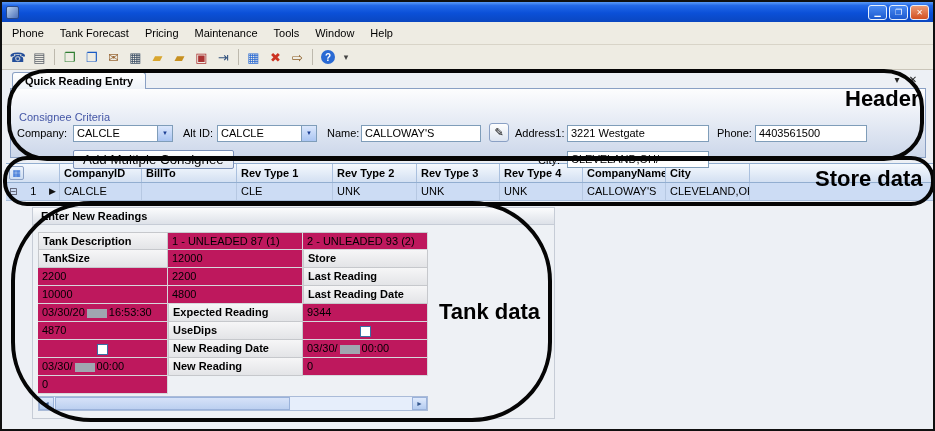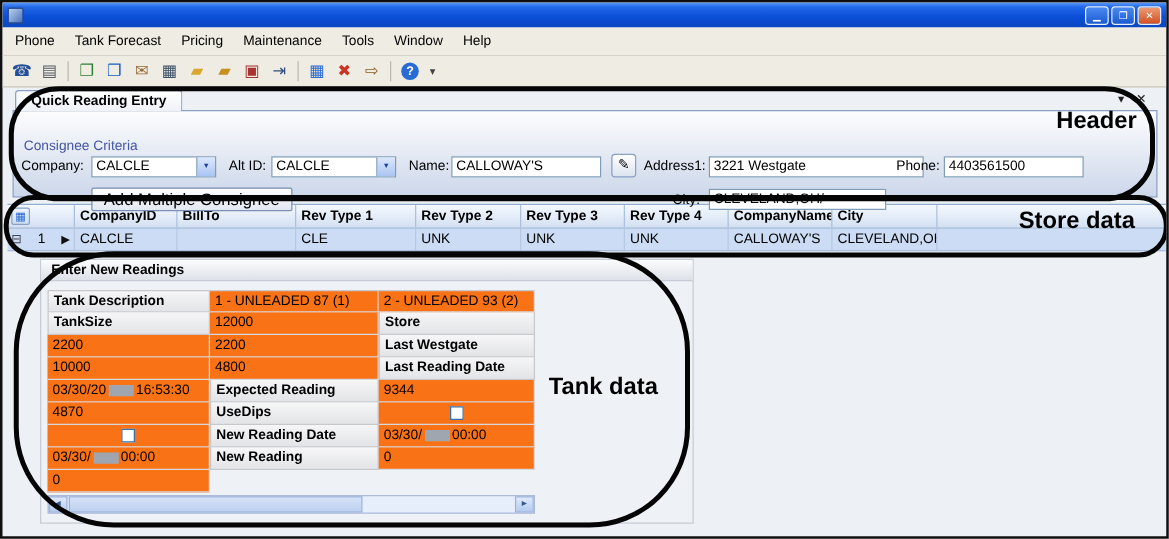--- a/index.html
+++ b/index.html
@@ -46,31 +46,31 @@
   .gc-first{display:flex;align-items:center;gap:3px;padding:0 3px;}
   .collapse-glyph{color:#445;font-size:10px;}
   .row-num{flex:1;text-align:center;}
   .row-marker{font-size:9px;color:#111;}
 
   .rpanel{position:absolute;left:30px;top:205px;width:523px;height:212px;background:#eef1f5;border:1px solid #c6ccd6;}
   .rheader{height:17px;background:linear-gradient(#fbfcfd,#dde1e8);border-bottom:1px solid #c6ccd6;font-weight:bold;line-height:16px;padding:0 8px;}
   .rtable{position:absolute;left:5px;top:24px;display:grid;grid-template-columns:130px 135px 125px;grid-auto-rows:18px;}
   .rtable > :nth-child(-n+3){border-top:1px solid #c6c8cc;}
   .lcell{background:linear-gradient(#f6f6f7,#e3e4e7);border:1px solid #c6c8cc;border-top:0;font-weight:bold;padding:0 4px;line-height:16px;white-space:nowrap;overflow:hidden;}
-  .dcell{background:#f97316;border:1px solid #d6d8dc;border-left:0;border-top:0;padding:0 4px;line-height:16px;white-space:nowrap;overflow:hidden;}
+  .dcell{background:#be185d;border:1px solid #d6d8dc;border-left:0;border-top:0;padding:0 4px;line-height:16px;white-space:nowrap;overflow:hidden;}
   .dcell.center{text-align:center;}
   .checkbox{display:inline-block;width:11px;height:11px;border:1px solid #3a6ea5;background:#fff;vertical-align:middle;}
   .redact{display:inline-block;width:20px;height:9px;background:#a0a6b0;vertical-align:middle;margin:0 2px;}
   .rscroll{position:absolute;left:5px;top:188px;width:390px;height:15px;border:1px solid #aabbd8;background:#e6eefb;display:flex;align-items:stretch;}
   .sarrow{width:15px;background:linear-gradient(#dfeafc,#b4ccf0);border:1px solid #9ab2da;color:#35588e;font-size:7px;line-height:12px;text-align:center;}
   .sthumb{width:235px;background:linear-gradient(#d6e2f8,#bcd0f0);border:1px solid #9ab2da;margin-left:1px;}
   .sarrow.right{margin-left:auto;}
 
   .overlay{position:absolute;left:0;top:0;pointer-events:none;z-index:40;}
-  .ann-label{position:absolute;font-weight:bold;font-size:19px;z-index:41;pointer-events:none;color:#000;}
+  .ann-label{position:absolute;font-weight:bold;font-size:22px;z-index:41;pointer-events:none;color:#000;}
   .ann-header{left:843px;top:84px;}
   .ann-store{left:813px;top:164px;}
   .ann-tank{left:437px;top:297px;}
 </style>
 </head>
 <body>
 
 <div class="window">
 
   <div class="titlebar">
@@ -131,21 +131,21 @@
         <span class="combo-val">CALCLE</span>
         <span class="combo-btn">▼</span>
       </div>
 
       <span class="flabel" style="left:316px;top:36px">Name:</span>
       <div class="field" style="left:350px;top:36px;width:120px">CALLOWAY'S</div>
 
       <span class="mini-btn" style="left:478px;top:34px">✎</span>
 
       <span class="flabel" style="left:504px;top:36px">Address1:</span>
-      <div class="field" style="left:556px;top:36px;width:172px">3221 Westgate</div>
+      <div class="field" style="left:556px;top:36px;width:142px">3221 Westgate</div>
 
       <span class="flabel" style="left:706px;top:36px">Phone:</span>
       <div class="field" style="left:744px;top:36px;width:112px">4403561500</div>
 
       <button class="add-btn" style="left:62px;top:61px">Add Multiple Consignee</button>
 
       <span class="flabel" style="left:527px;top:63px">City:</span>
       <div class="field" style="left:556px;top:62px;width:142px">CLEVELAND,OH/</div>
     </div>
   </div>
@@ -189,21 +189,21 @@
       <div class="dcell">1 - UNLEADED 87 (1)</div>
       <div class="dcell">2 - UNLEADED 93 (2)</div>
 
       <div class="lcell">TankSize</div>
       <div class="dcell">12000</div>
 
       <div class="lcell">Store</div>
       <div class="dcell">2200</div>
       <div class="dcell">2200</div>
 
-      <div class="lcell">Last Westgate</div>
+      <div class="lcell">Last Reading</div>
       <div class="dcell">10000</div>
       <div class="dcell">4800</div>
 
       <div class="lcell">Last Reading Date</div>
       <div class="dcell"><span>03/30/20</span><span class="redact"></span><span>16:53:30</span></div>
 
       <div class="lcell">Expected Reading</div>
       <div class="dcell">9344</div>
       <div class="dcell">4870</div>
 

